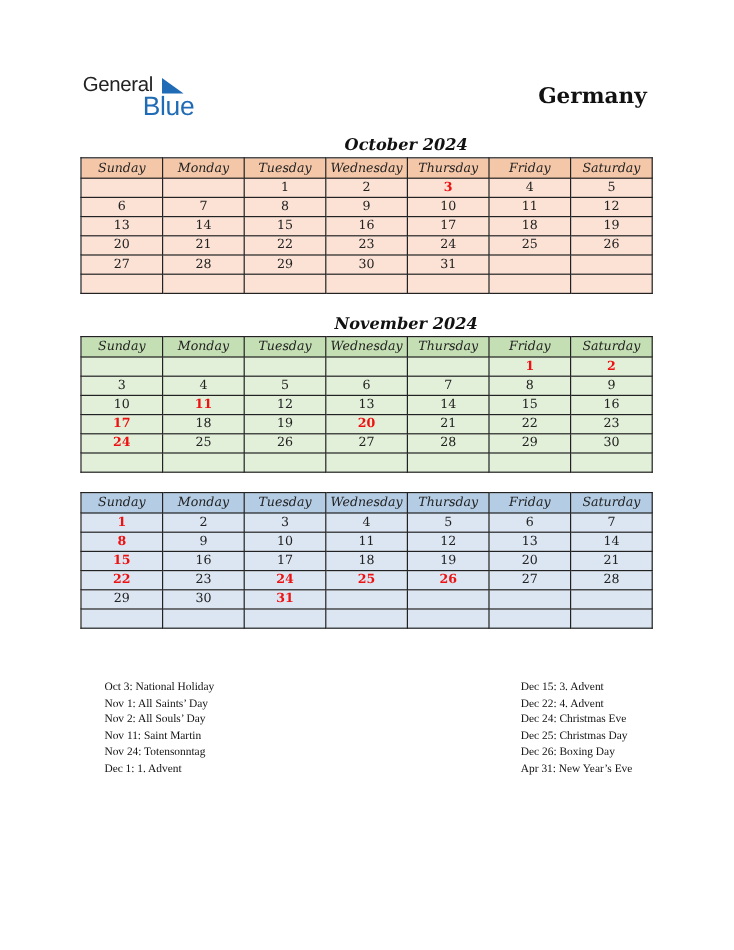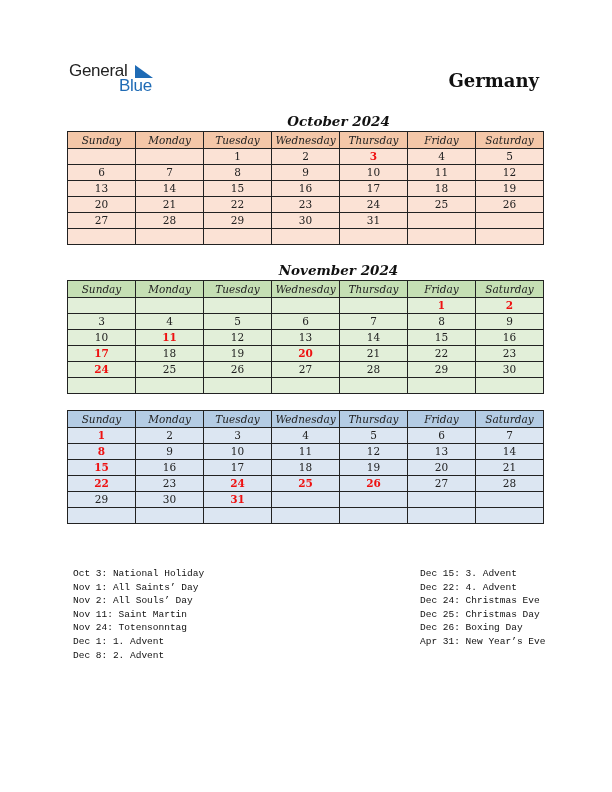--- a/index.html
+++ b/index.html
@@ -1,34 +1,34 @@
 <!DOCTYPE html>
 <html><head>
 <meta charset="utf-8">
 <style>
   html, body { margin: 0; padding: 0; background: #ffffff; }
   body { width: 612px; height: 792px; position: relative; overflow: hidden; font-family: "DejaVu Serif", serif; color: #222; }
   .logo { position: absolute; left: 69px; top: 61px; width: 90px; height: 34px; }
   .logo-general { position: absolute; left: 0; top: 0; font-family: "Liberation Sans", sans-serif; font-size: 17px; color: #222; letter-spacing: -0.3px; }
-  .logo-blue { position: absolute; left: 50px; top: 15px; font-family: "Liberation Sans", sans-serif; font-size: 17px; color: #1f6bb5; letter-spacing: -0.3px; }
+  .logo-blue { position: absolute; left: 50px; top: 15px; font-family: "Liberation Sans", sans-serif; font-size: 22px; color: #1f6bb5; letter-spacing: -0.3px; }
   .logo-tri { position: absolute; left: 66px; top: 4px; width: 0; height: 0; border-left: 18px solid #1f6bb5; border-top: 13px solid transparent; }
   .country { position: absolute; right: 73px; top: 70px; font-family: "DejaVu Serif", serif; font-weight: bold; font-size: 18px; color: #111; }
   .month { position: absolute; left: 67px; width: 543px; }
   .month-title { text-align: center; font-weight: bold; font-style: italic; font-size: 13.5px; height: 20px; line-height: 20px; color: #111; }
   table.cal { border-collapse: collapse; width: 477px; table-layout: fixed; }
   table.cal th, table.cal td { border: 1px solid #222; height: 15px; padding: 0; text-align: center; font-size: 10.5px; line-height: 15px; }
   table.cal th { font-weight: normal; font-style: italic; height: 16px; line-height: 16px; }
   .oct th { background: #f4c7a8; }
   .oct td { background: #fbe2d5; }
   .nov th { background: #c5dfb4; }
   .nov td { background: #e2efd9; }
   .dec th { background: #b4cce4; }
   .dec td { background: #dce6f2; }
   td.hol { color: #ee1111; font-weight: bold; }
-  .holidays { position: absolute; font-family: Liberation Mono, monospace; font-size: 9.5px; color: #111; }
+  .holidays { position: absolute; font-family: Liberation Serif, serif; font-size: 9.5px; color: #111; margin-left: 14px; }
   .holidays div { height: 13.6px; line-height: 13.6px; white-space: nowrap; }
 </style>
 </head>
 <body>
 
 <div class="logo">
   <span class="logo-general">General</span>
   <span class="logo-tri"></span>
   <span class="logo-blue">Blue</span>
 </div>
@@ -253,21 +253,20 @@
     </table>
 </div>
 
 <div class="holidays" style="left:73px; top:567px;">
     <div> Oct 3: National Holiday</div>
     <div>Nov 1: All Saints’ Day</div>
     <div>Nov 2: All Souls’ Day</div>
     <div>Nov 11: Saint Martin</div>
     <div>Nov 24: Totensonntag</div>
     <div>Dec 1: 1. Advent</div>
-    <div>Dec 8: 2. Advent</div>
   </div>
 <div class="holidays" style="left:420px; top:567px;">
     <div>Dec 15: 3. Advent</div>
     <div>Dec 22: 4. Advent</div>
     <div>Dec 24: Christmas Eve</div>
     <div>Dec 25: Christmas Day</div>
     <div>Dec 26: Boxing Day</div>
     <div>Apr 31: New Year’s Eve</div>
   </div>
 

